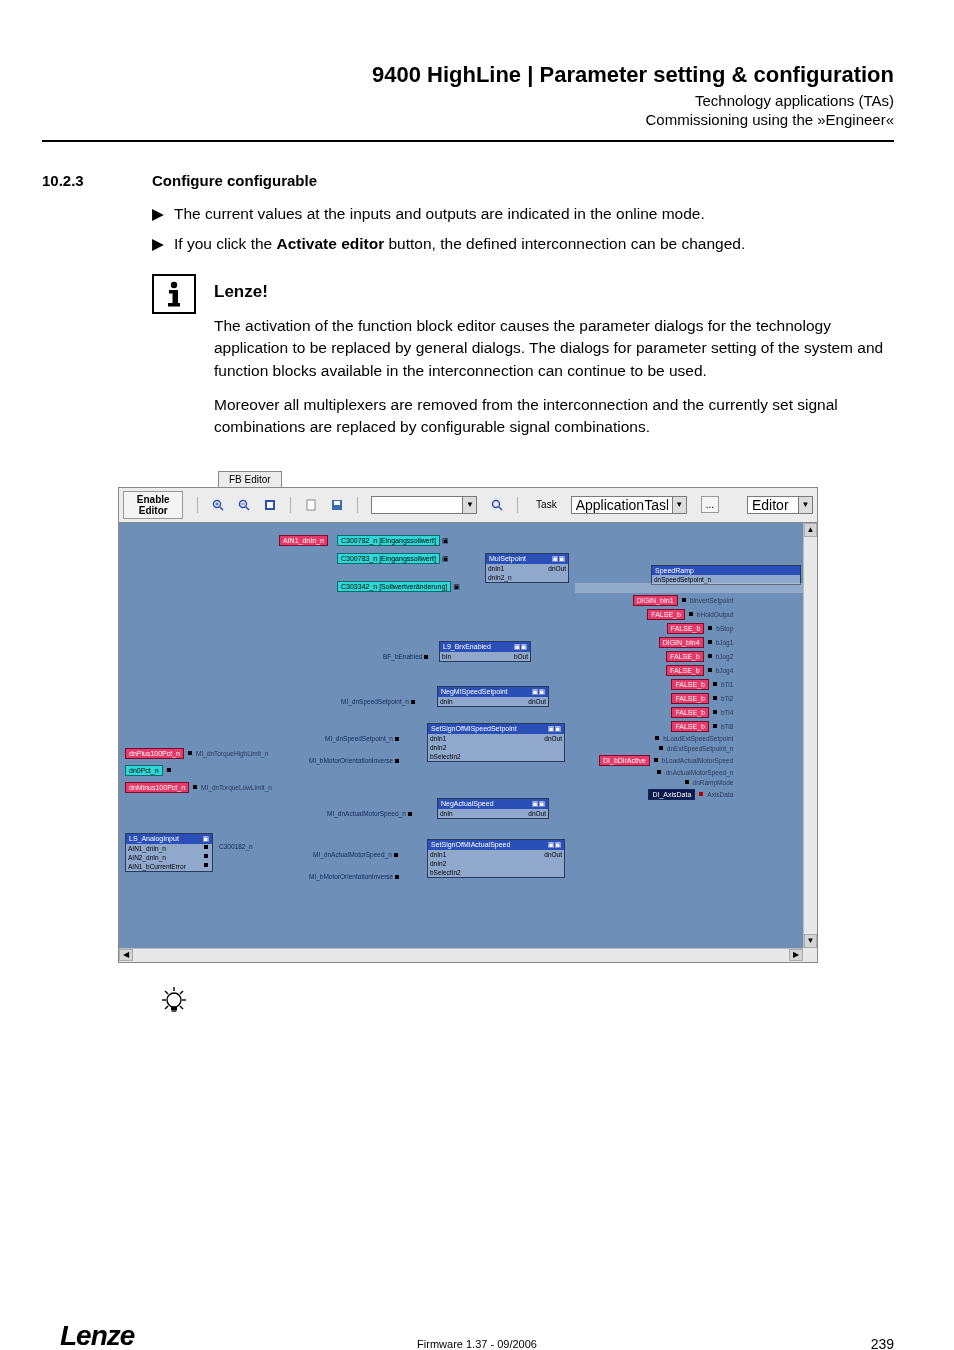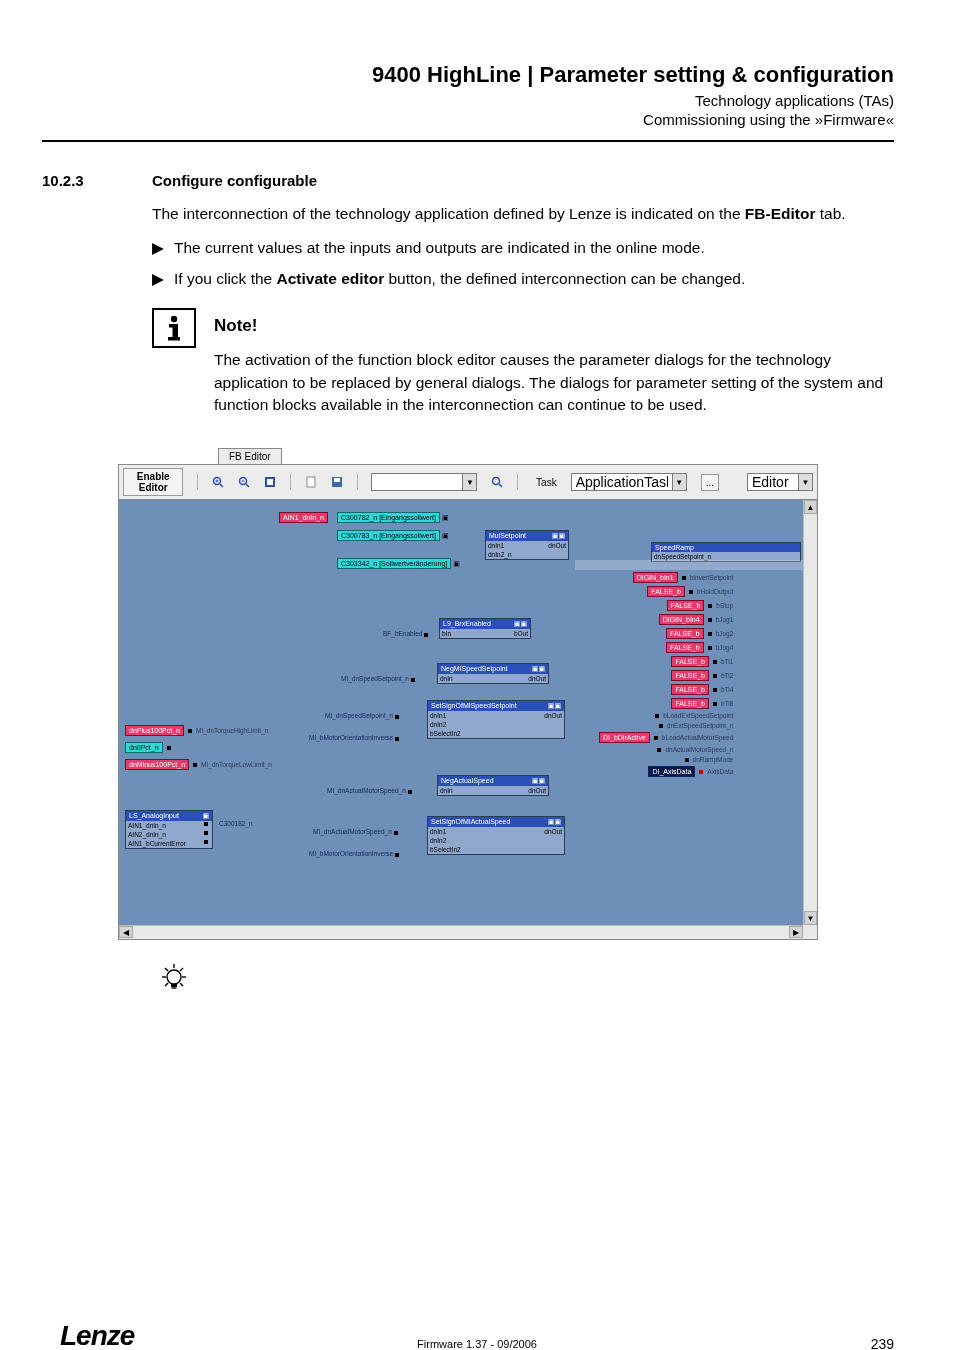--- a/index.html
+++ b/index.html
@@ -81,33 +81,30 @@
   .foot-page { font-size:14px; font-weight:400; }
 </style>
 </head>
 <body>
 
 <div class="page">
 
   <div class="hdr">
     <div class="hdr-title">9400 HighLine | Parameter setting &amp; configuration</div>
     <div class="hdr-sub">Technology applications (TAs)</div>
-    <div class="hdr-sub2">Commissioning using the »Firmware«</div>
+    <div class="hdr-sub2">Commissioning using the »Engineer«</div>
   </div>
   <hr class="rule">
 
   <div class="sec-row">
     <div class="sec-num">10.2.3</div>
     <div class="sec-title">Configure configurable</div>
   </div>
 
   <div class="body-col">
-    <p>
-      <span>The interconnection of the technology application defined by Lenze is indicated on the </span><span class="b">FB-Editor</span><span> tab.</span>
-    </p>
     <div class="bullet">
       <div class="arr">▶</div>
       <div class="txt">The current values at the inputs and outputs are indicated in the online mode.</div>
     </div>
     <div class="bullet">
       <div class="arr">▶</div>
       <div class="txt">
         <span>If you click the </span><span class="b">Activate editor</span><span> button, the defined interconnection can be changed.</span>
       </div>
     </div>
@@ -116,22 +113,23 @@
   <div class="note-box">
     <div class="note-icon">
       <svg width="20" height="26" viewBox="0 0 20 26">
         <circle cx="10" cy="4" r="3.2" fill="#000"></circle>
         <rect x="5" y="9" width="9" height="3.5" fill="#000"></rect>
         <rect x="8.5" y="9" width="5.5" height="13" fill="#000"></rect>
         <rect x="4" y="22" width="12" height="3.5" fill="#000"></rect>
       </svg>
     </div>
     <div class="note-content">
-      <div class="note-label">Note!</div>
+      <div class="note-label">Lenze!</div>
       <p>The activation of the function block editor causes the parameter dialogs for the technology application to be replaced by general dialogs. The dialogs for parameter setting of the system and function blocks available in the interconnection can continue to be used.</p>
+      <p>Moreover all multiplexers are removed from the interconnection and the currently set signal combinations are replaced by configurable signal combinations.</p>
     </div>
   </div>
 
   <div class="shot">
     <div class="tab-row">
       <div style="width:100px;"></div>
       <div class="tab">FB Editor</div>
     </div>
     <div class="toolbar">
       <button class="btn-enable">Enable Editor</button>

